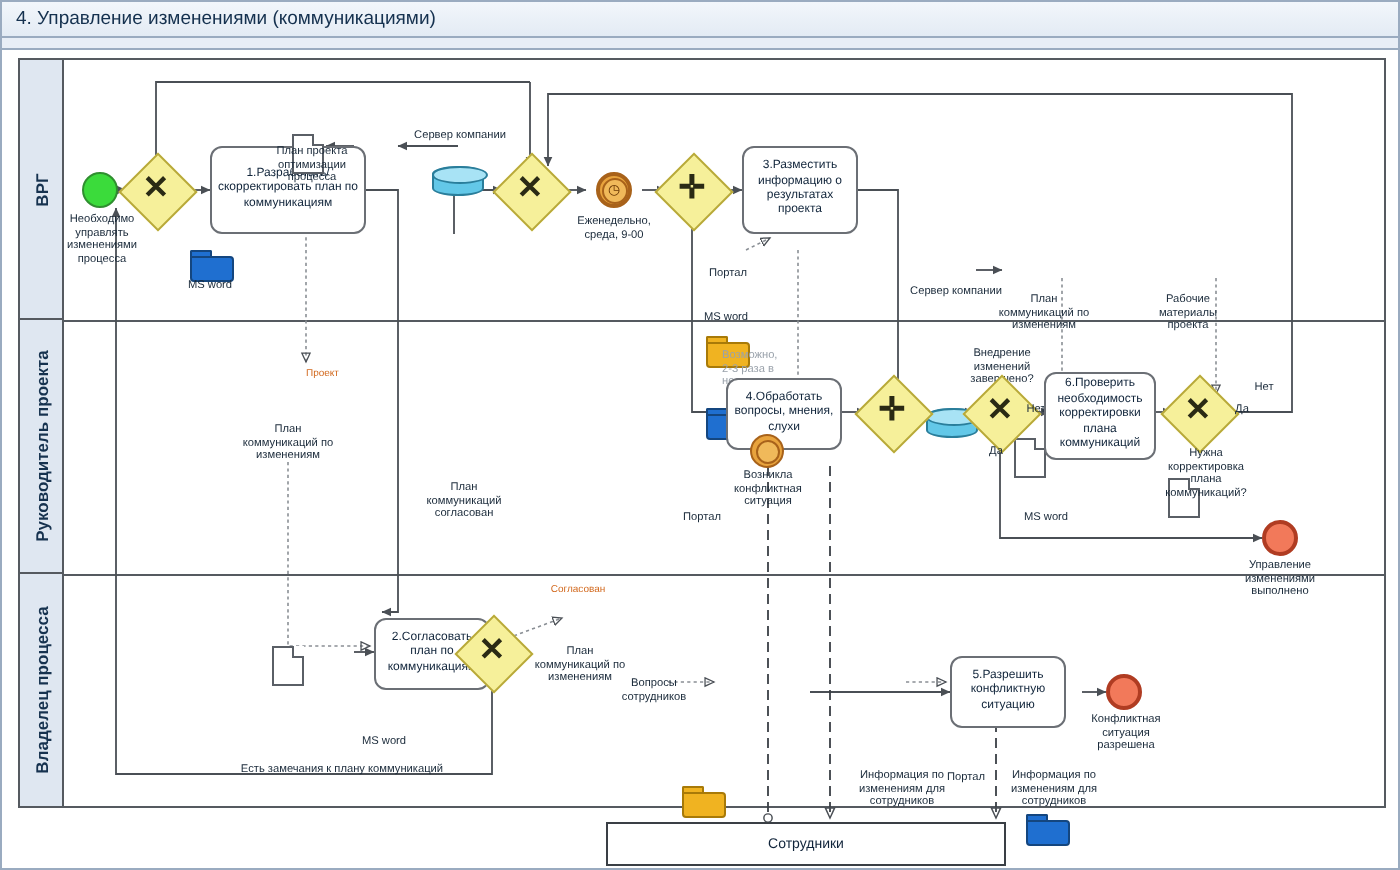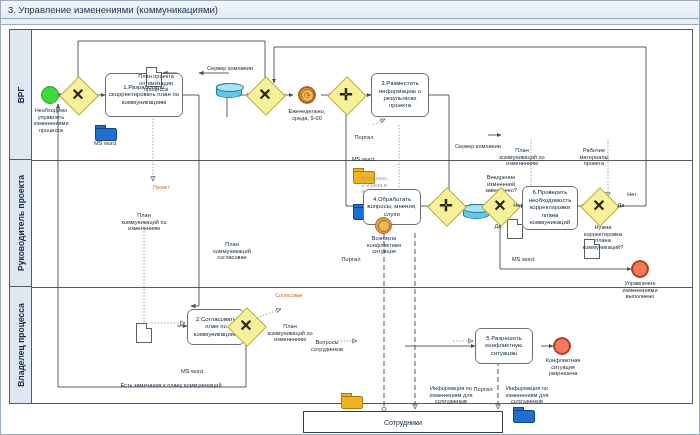--- a/index.html
+++ b/index.html
@@ -156,21 +156,21 @@
     display:flex; align-items:center; justify-content:center;
     font-size:7px; color:#10243a;
   }
 </style>
 </head>
 <body>
 
 <div id="page">
 
   <div id="titlebar">
-    <div class="txt">3. Управление изменениями (коммуникациями)</div>
+    <div class="txt">4. Управление изменениями (коммуникациями)</div>
   </div>
   <div id="subbar"></div>
 
   <div class="pool" style="left:8px; top:28px; width:684px; height:375px;"></div>
 
   <div class="lane-head" style="left:9px; top:29px; width:22px; height:130px;">
     <span>ВРГ</span>
   </div>
   <div class="lane-head" style="left:9px; top:159px; width:22px; height:127px;">
     <span>Руководитель проекта</span>

